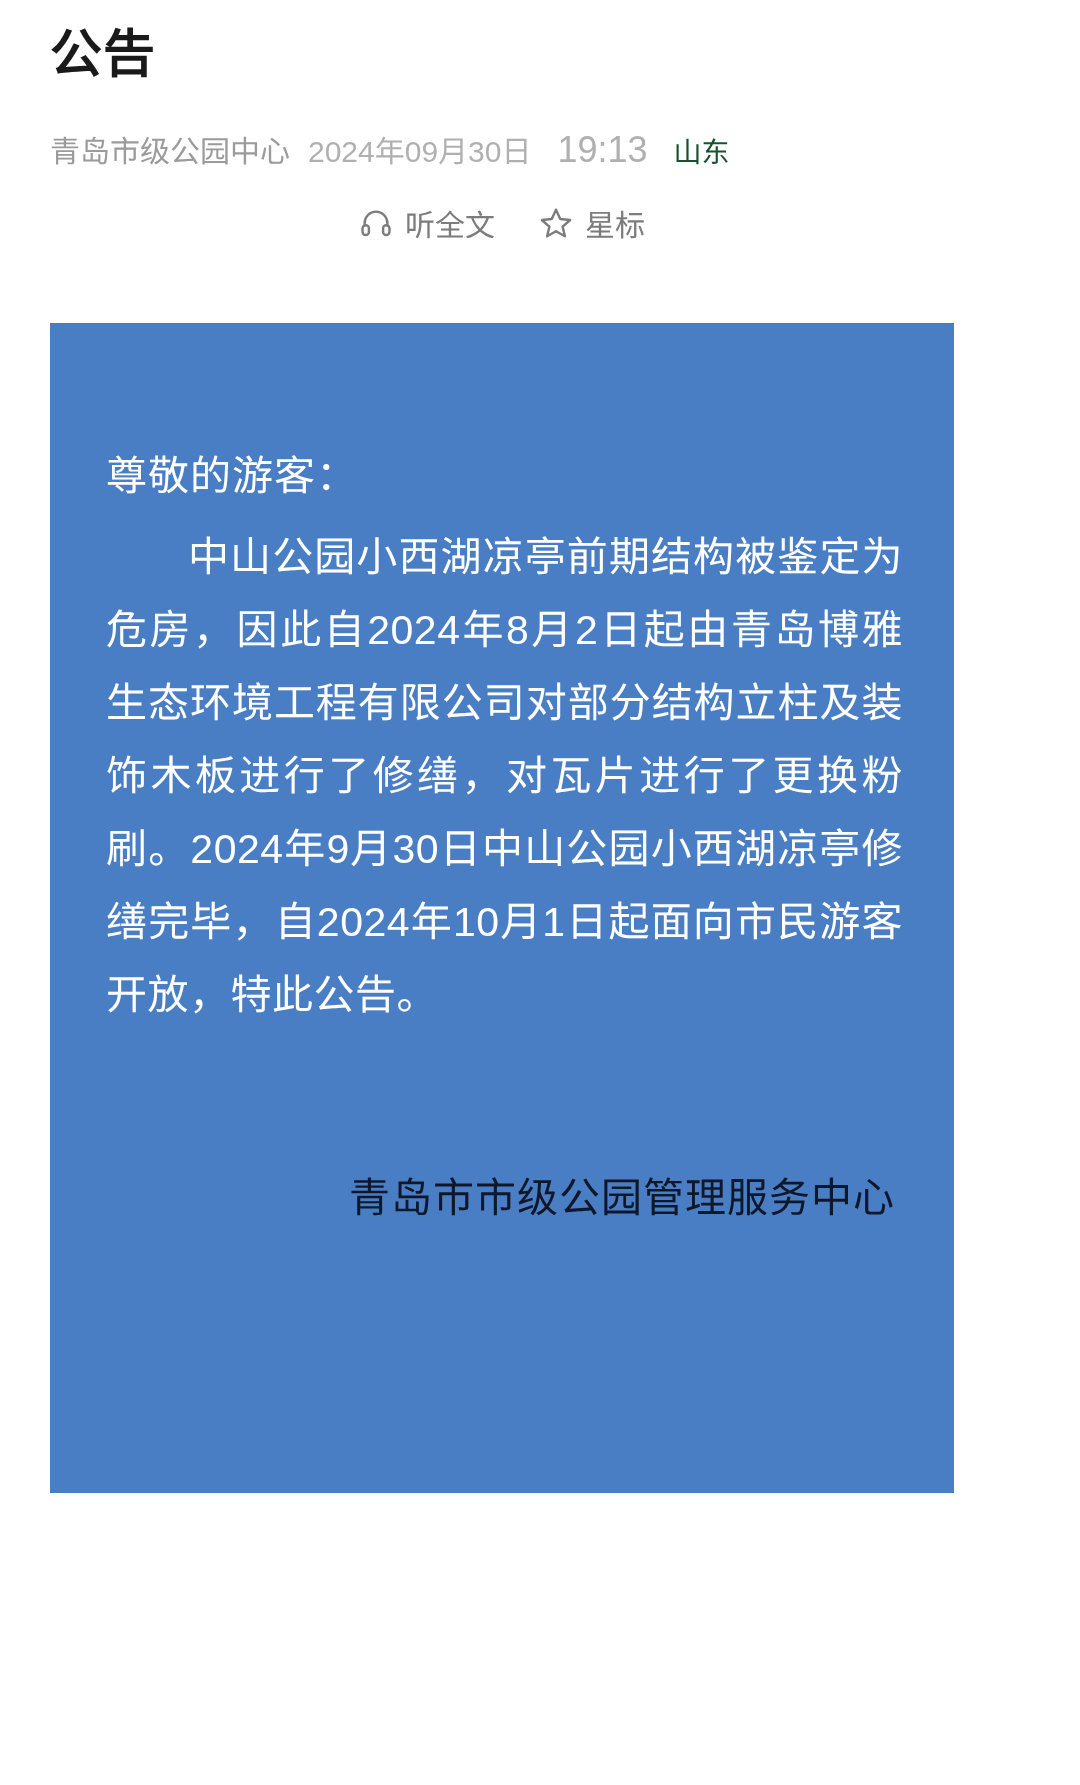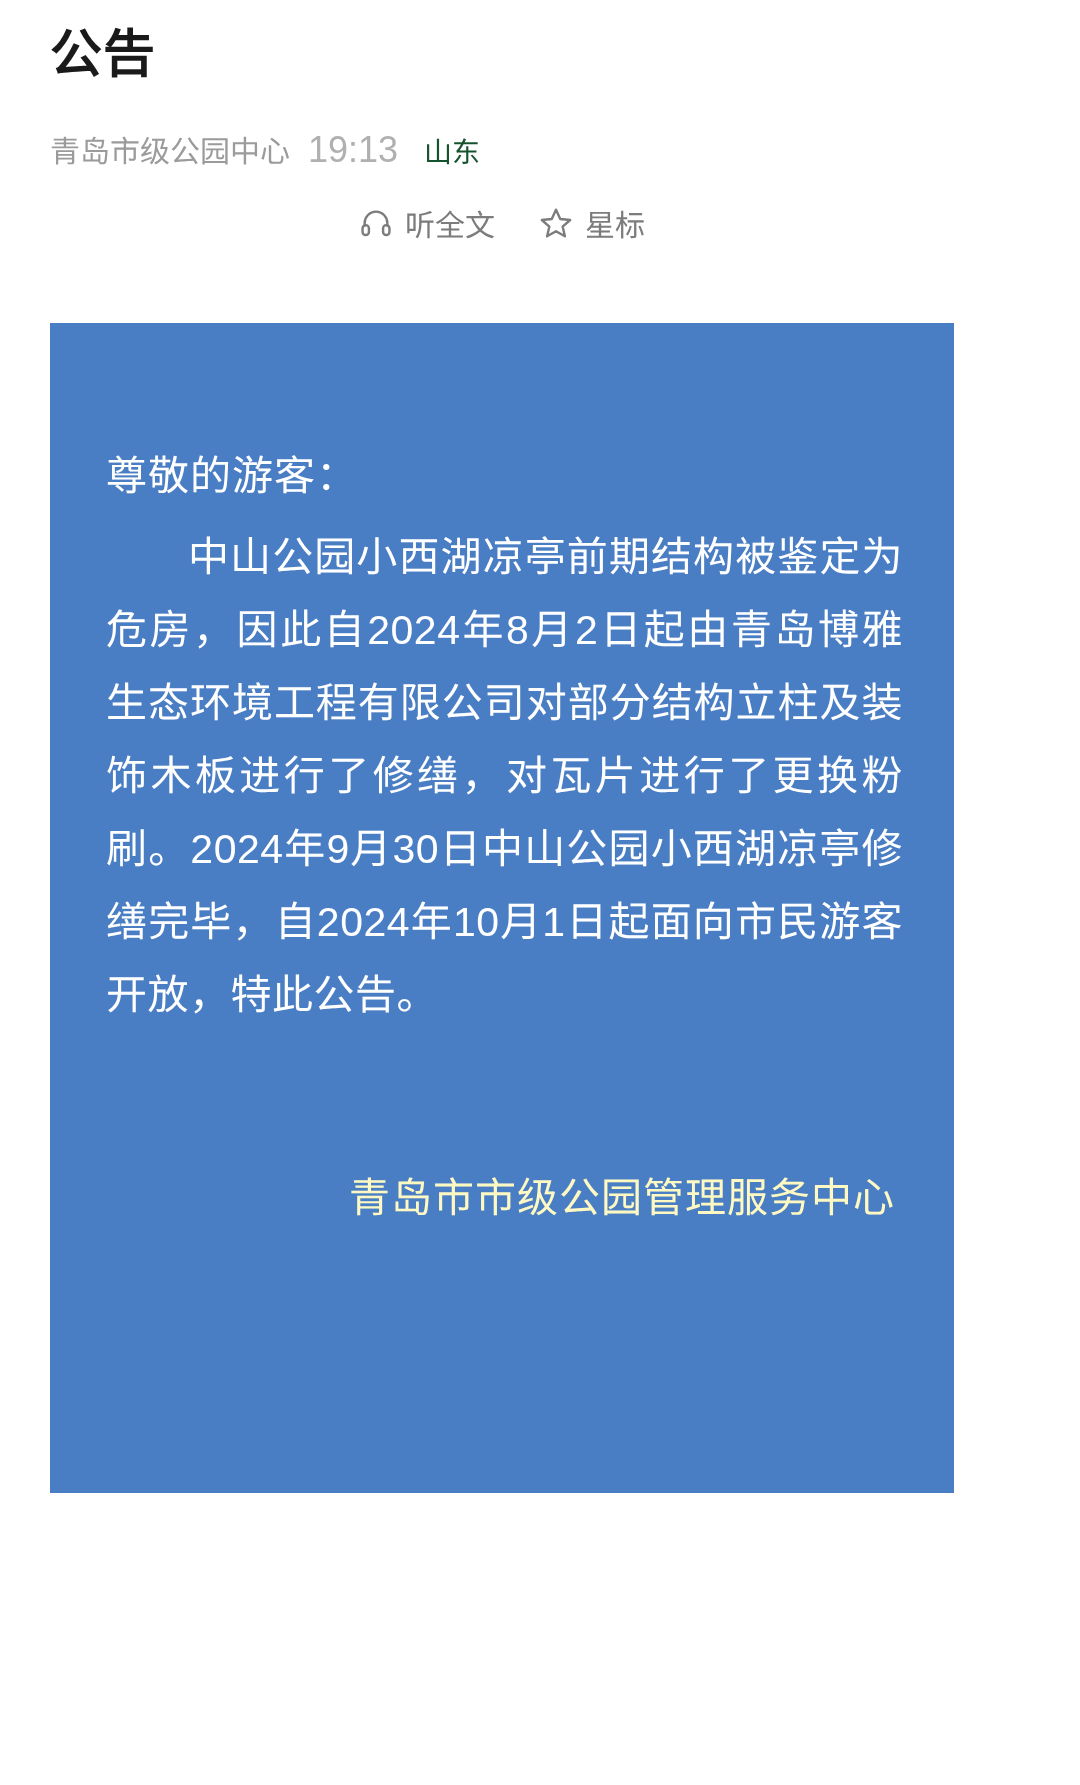--- a/index.html
+++ b/index.html
@@ -105,21 +105,21 @@
     line-height: 1.78;
     margin: 0;
     text-indent: 2em;
     text-align: justify;
     text-justify: inter-ideograph;
     letter-spacing: 0.5px;
   }
   .signature-block {
     margin-top: 132px;
     text-align: right;
-    color: #fef9c3;
+    color: #0f172a;
   }
   .signature-org {
     font-size: 41px;
     line-height: 1.7;
     letter-spacing: 1px;
     padding-right: 8px;
   }
   .signature-date {
     font-size: 41px;
     line-height: 1.7;
@@ -129,20 +129,21 @@
 </style>
 </head>
 <body>
 
 <div class="article">
 
   <h1 class="article-title">公告</h1>
 
   <div class="meta-row">
     <span class="meta-account">青岛市级公园中心</span>
+    <span class="meta-date">2024年09月30日</span>
     <span class="meta-time">19:13</span>
     <span class="meta-region">山东</span>
   </div>
 
   <div class="action-row">
 
     <div class="action">
       <span class="icon">
         <svg width="34" height="34" viewBox="0 0 24 24" fill="none" stroke="#7c7c7c" stroke-width="1.7" stroke-linecap="round" stroke-linejoin="round">
           <path d="M4 14v-2a8 8 0 0 1 16 0v2"></path>

